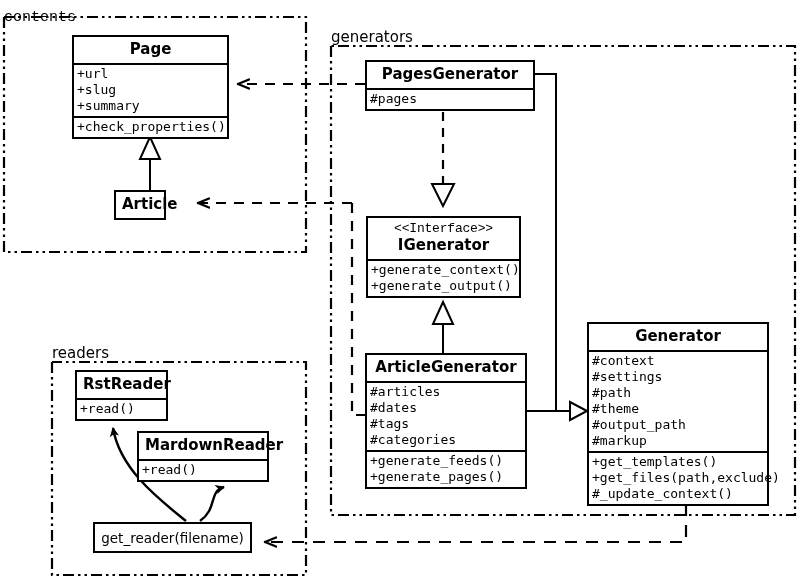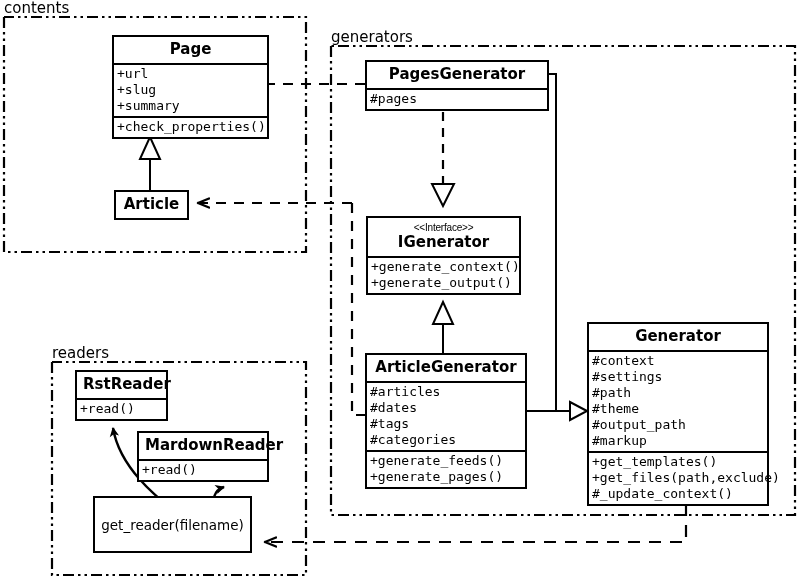--- a/index.html
+++ b/index.html
@@ -46,22 +46,22 @@
     font-size: 15px;
     font-family: "DejaVu Sans", sans-serif;
     color: #000;
     padding: 4px 6px 5px 6px;
     line-height: 1.15;
     white-space: nowrap;
   }
   .cls .stereo {
     display: block;
     font-weight: normal;
-    font-size: 10px;
-    font-family: Liberation Sans, sans-serif;
+    font-size: 13px;
+    font-family: Liberation Mono, monospace;
     letter-spacing: -0.2px;
   }
   .cls .sect {
     box-sizing: border-box;
     border-top: 2px solid #000;
     padding: 1px 12px 2px 3px;
   }
   .cls .sect .row {
     font-family: "DejaVu Sans Mono", monospace;
     font-size: 13px;
@@ -151,41 +151,41 @@
 
     <g stroke="#000000" stroke-width="2.4" fill="none">
       <path d="M186,521 C160,500 120,470 113,428" marker-end="url(#solidArrow)"></path>
     </g>
 
     <g stroke="#000000" stroke-width="2.4" fill="none">
       <path d="M200,521 C218,508 208,492 224,487" marker-end="url(#solidArrow)"></path>
     </g>
   </svg>
 
-  <div class="pkg-label" style="left:4px; top:1px;">contents</div>
+  <div class="pkg-label" style="left:4px; top:10px;font-family:Liberation Mono, monospace;">contents</div>
   <div class="pkg-label" style="left:331px; top:30px;">generators</div>
   <div class="pkg-label" style="left:52px; top:346px;">readers</div>
 
-  <div class="cls" style="left:72px; top:35px; width:157px;margin-left:40px;">
+  <div class="cls" style="left:72px; top:35px; width:157px;">
     <div class="name">Page</div>
     <div class="sect">
       <div class="row">+url</div>
       <div class="row">+slug</div>
       <div class="row">+summary</div>
     </div>
     <div class="sect">
       <div class="row">+check_properties()</div>
     </div>
   </div>
 
-  <div class="cls" style="left:114px; top:190px; width:75px;">
+  <div class="cls" style="left:114px; top:190px; width:52px;">
     <div class="name">Article</div>
   </div>
 
-  <div class="cls" style="left:365px; top:60px; width:184px;">
+  <div class="cls" style="left:365px; top:60px; width:170px;">
     <div class="name">PagesGenerator</div>
     <div class="sect">
       <div class="row">#pages</div>
     </div>
   </div>
 
   <div class="cls" style="left:366px; top:216px; width:155px;">
     <div class="name">
       <span class="stereo">&lt;&lt;Interface&gt;&gt;</span>
       <span>IGenerator</span>
@@ -234,17 +234,17 @@
     </div>
   </div>
 
   <div class="cls" style="left:137px; top:431px; width:132px;">
     <div class="name">MardownReader</div>
     <div class="sect">
       <div class="row">+read()</div>
     </div>
   </div>
 
-  <div class="plainbox" style="left:93px; top:496px; width:159px; height:57px;">
+  <div class="plainbox" style="left:93px; top:522px; width:159px; height:31px;">
     <span>get_reader(filename)</span>
   </div>
 
 </div>
 
 </body></html>

